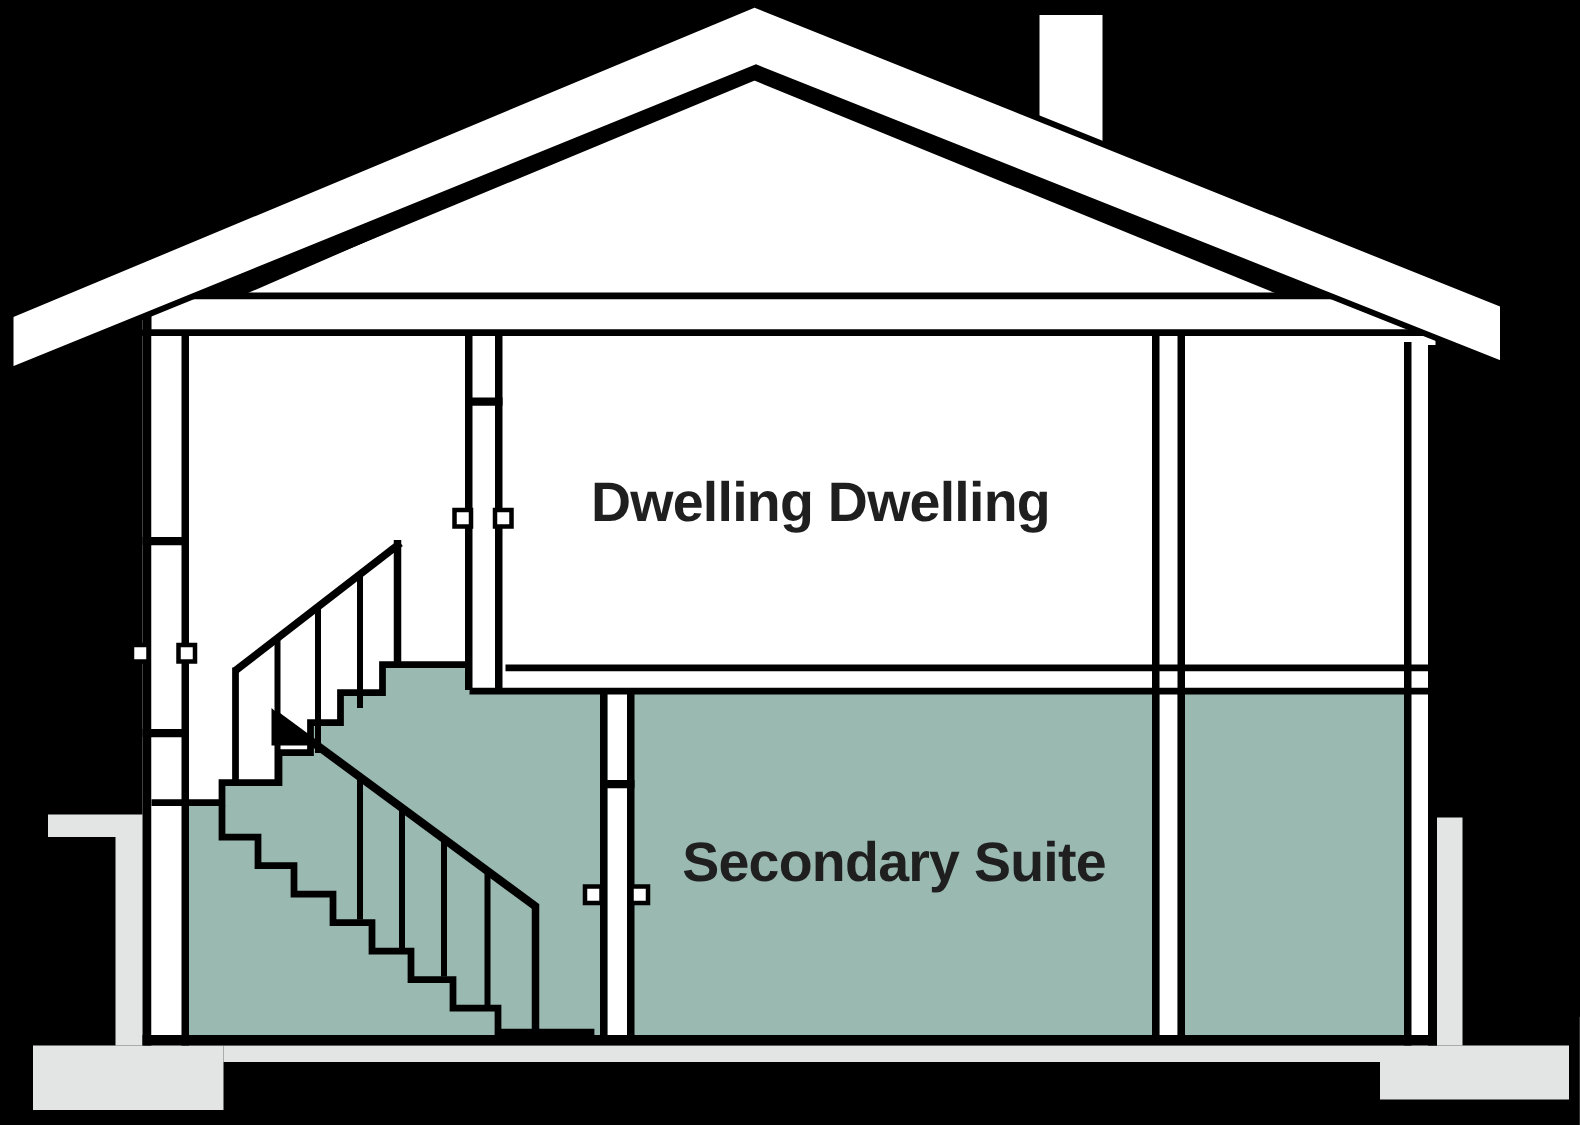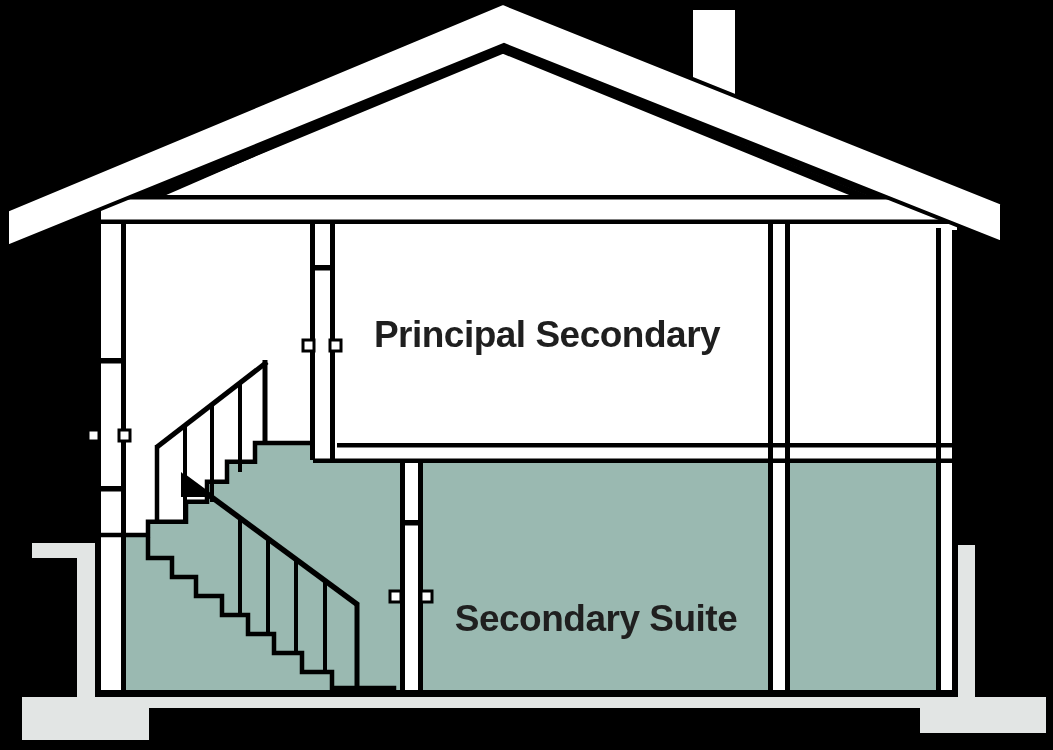--- a/index.html
+++ b/index.html
@@ -13,21 +13,21 @@
   .room-label{
     position:absolute;
     transform:translate(-50%,-50%);
     font-weight:bold;
     font-size:37px;
     letter-spacing:-0.5px;
     color:#1f1f1f;
     white-space:nowrap;
   }
   .label-principal{left:547px;top:335px;}
-  .label-secondary{left:596px;top:575px;margin-top:44px;}
+  .label-secondary{left:596px;top:575px;}
 </style>
 </head>
 <body>
 
 <div class="stage">
 <svg width="1053" height="750" viewBox="0 0 1053 750">
 
   <rect x="0" y="0" width="1053" height="750" fill="#000000"></rect>
 
   <g>
@@ -126,15 +126,15 @@
     <rect x="330" y="340" width="11" height="11"></rect>
     <rect x="390" y="591" width="11" height="11"></rect>
     <rect x="421" y="591" width="11" height="11"></rect>
   </g>
 
   <rect x="95" y="690" width="863" height="7" fill="#000000"></rect>
 
   <polygon points="7,210 503,3 1002,203 1002,243 504,45 7,247" fill="#ffffff" stroke="#000000" stroke-width="4" stroke-linejoin="miter"></polygon>
 </svg>
 
-  <div class="room-label label-principal">Principal Secondary</div>
+  <div class="room-label label-principal">Dwelling Dwelling</div>
   <div class="room-label label-secondary">Secondary Suite</div>
 </div>
 
 </body></html>

